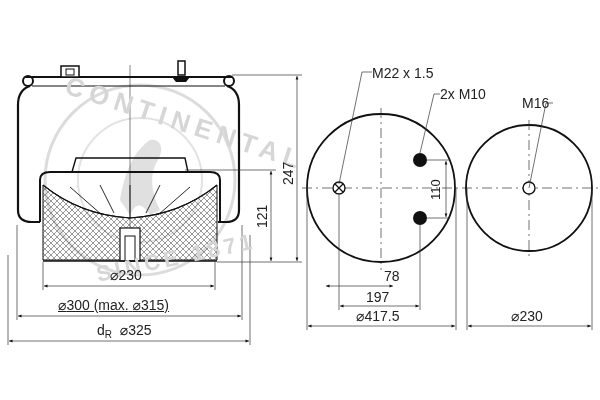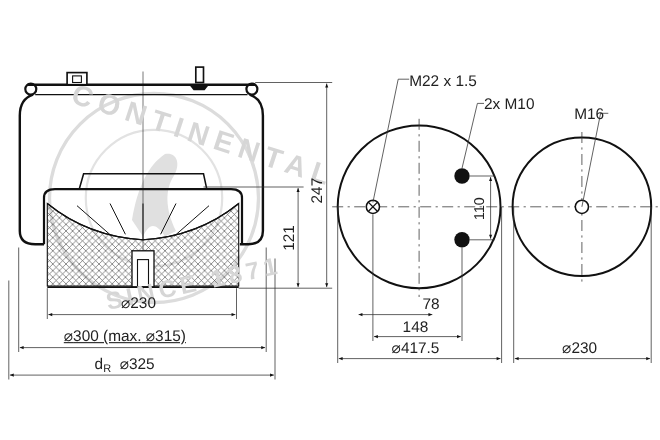--- a/index.html
+++ b/index.html
@@ -135,30 +135,30 @@
 <div class="lbl lbl-v" style="left:281px; top:185px;">247</div>
 <div class="lbl lbl-v" style="left:255px; top:228px;">121</div>
 
 <div class="lbl" style="left:110px; top:268px;">
   <span>⌀</span><span>230</span>
 </div>
 <div class="lbl" style="left:58px; top:298px;text-decoration:underline;">
   <span>⌀</span><span>300 (max.</span>
   <span>⌀</span><span>315)</span>
 </div>
-<div class="lbl" style="left:86px; top:323px;">
+<div class="lbl" style="left:97px; top:323px;">
   <span>d</span><span class="sub">R</span>
   &nbsp;<span>⌀</span><span>325</span>
 </div>
 
 <div class="lbl" style="left:372px; top:66px;text-align:right;">M22 x 1.5</div>
 <div class="lbl" style="left:440px; top:87px;text-align:right;">2x M10</div>
 <div class="lbl lbl-v" style="left:429px; top:200px; font-size:13px;">110</div>
 <div class="lbl" style="left:352px; top:269px;margin-left:32px;">78</div>
-<div class="lbl" style="left:366px; top:290px;">148</div>
+<div class="lbl" style="left:366px; top:290px;">197</div>
 <div class="lbl" style="left:356px; top:309px;">
   <span>⌀</span><span>417.5</span>
 </div>
 
 <div class="lbl" style="left:522px; top:96px;text-align:center;">M16</div>
 <div class="lbl" style="left:511px; top:309px;">
   <span>⌀</span><span>230</span>
 </div>
 
 </body></html>

